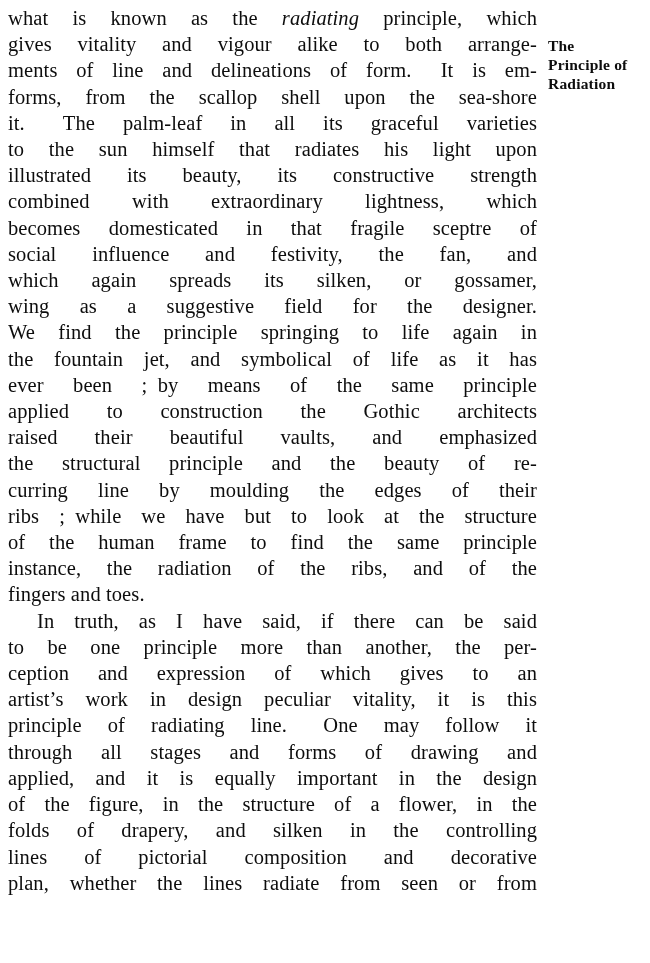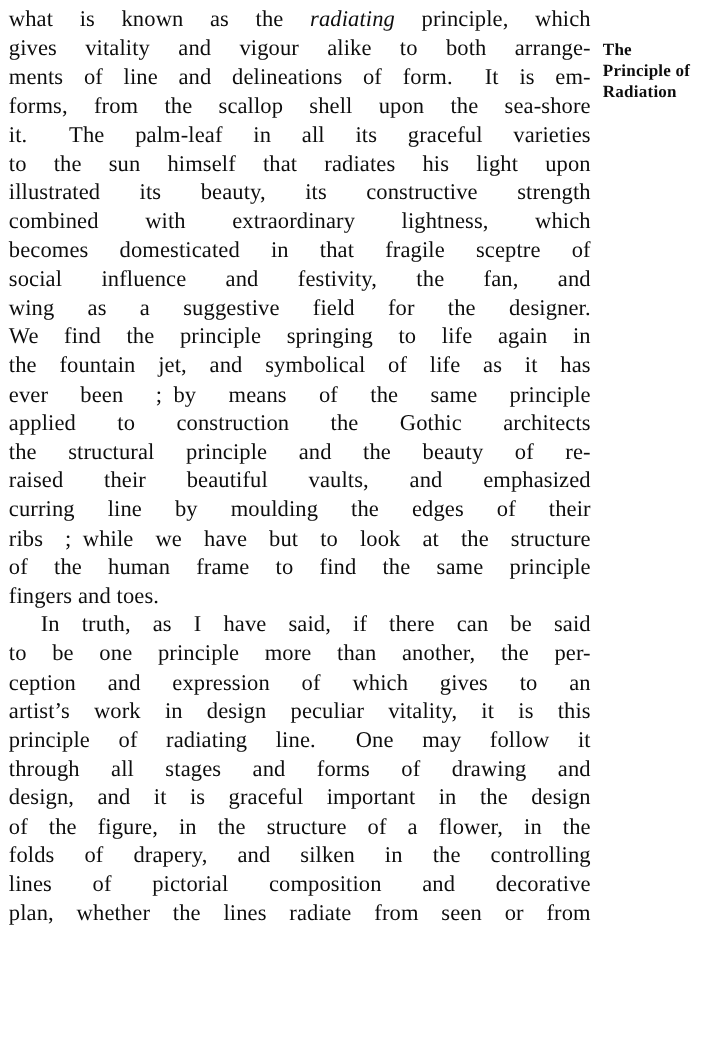--- a/index.html
+++ b/index.html
@@ -64,38 +64,40 @@
       <div class="line"><span>what is known as the </span><i>radiating</i><span> principle, which</span></div>
       <div class="line"><span>gives vitality and vigour alike to both arrange-</span></div>
       <div class="line"><span>ments of line and delineations of form.  It is em-</span></div>
       <div class="line"><span>forms, from the scallop shell upon the sea-shore</span></div>
       <div class="line"><span>it.  The palm-leaf in all its graceful varieties</span></div>
       <div class="line"><span>to the sun himself that radiates his light upon</span></div>
       <div class="line"><span>illustrated its beauty, its constructive strength</span></div>
       <div class="line"><span>combined with extraordinary lightness, which</span></div>
       <div class="line"><span>becomes domesticated in that fragile sceptre of</span></div>
       <div class="line"><span>social influence and festivity, the fan, and</span></div>
+      <div class="line"><span>which again spreads its silken, or gossamer,</span></div>
       <div class="line"><span>wing as a suggestive field for the designer.</span></div>
       <div class="line"><span>We find the principle springing to life again in</span></div>
       <div class="line"><span>the fountain jet, and symbolical of life as it has</span></div>
       <div class="line"><span>ever been ; by means of the same principle</span></div>
       <div class="line"><span>applied to construction the Gothic architects</span></div>
+      <div class="line"><span>raised their beautiful vaults, and emphasized</span></div>
       <div class="line"><span>the structural principle and the beauty of re-</span></div>
-      <div class="line"><span>raised their beautiful vaults, and emphasized</span></div>
       <div class="line"><span>curring line by moulding the edges of their</span></div>
       <div class="line"><span>ribs ; while we have but to look at the structure</span></div>
       <div class="line"><span>of the human frame to find the same principle</span></div>
+      <div class="line"><span>instance, the radiation of the ribs, and of the</span></div>
       <div class="line no-fill"><span>fingers and toes.</span></div>
       <div class="line indent"><span>In truth, as I have said, if there can be said</span></div>
       <div class="line"><span>to be one principle more than another, the per-</span></div>
       <div class="line"><span>ception and expression of which gives to an</span></div>
       <div class="line"><span>artist’s work in design peculiar vitality, it is this</span></div>
       <div class="line"><span>principle of radiating line.  One may follow it</span></div>
       <div class="line"><span>through all stages and forms of drawing and</span></div>
-      <div class="line"><span>design, and it is graceful important in the design</span></div>
+      <div class="line"><span>applied, and it is equally important in the design</span></div>
       <div class="line"><span>of the figure, in the structure of a flower, in the</span></div>
       <div class="line"><span>folds of drapery, and silken in the controlling</span></div>
       <div class="line"><span>lines of pictorial composition and decorative</span></div>
       <div class="line"><span>plan, whether the lines radiate from seen or from</span></div>
     </div>
   <div class="margin-note">
     <div>The</div>
     <div>Principle of</div>
     <div>Radiation</div>
   </div>

